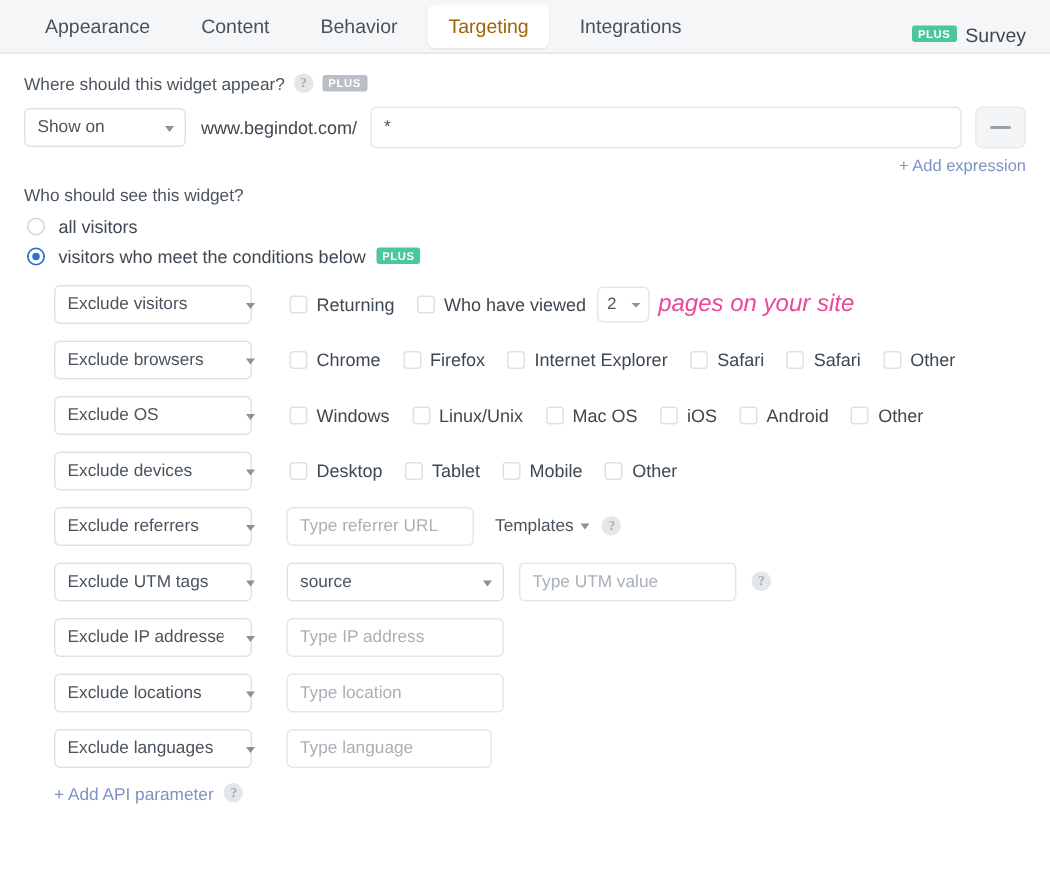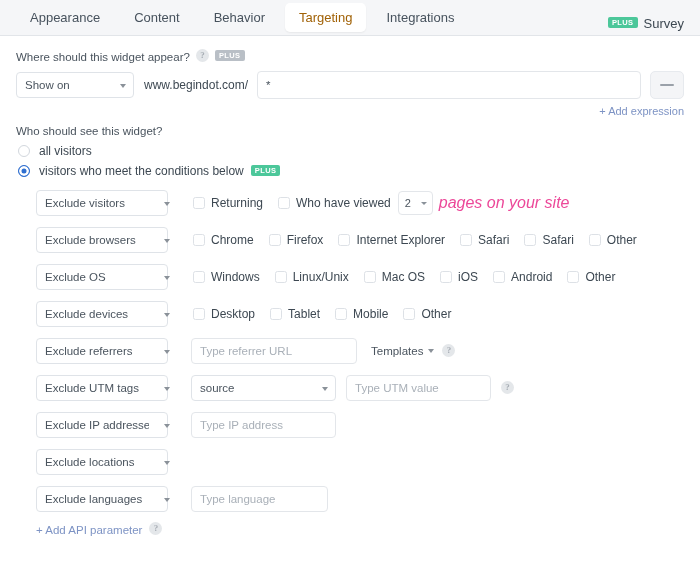--- a/index.html
+++ b/index.html
@@ -247,21 +247,21 @@
 <div class="page">
 
   <div class="qlabel">
     <span>Where should this widget appear?</span>
     <span class="help">?</span>
     <span class="plus gray">PLUS</span>
   </div>
 
   <div class="urlrow">
     <span class="selwrap">
-      <select class="sel" style="width:118px">
+      <select class="sel" style="width:108px">
         <option>Show on</option>
       </select>
     </span>
     <span class="urlprefix">www.begindot.com/</span>
     <input class="txt urlinput" type="text" value="*" style="">
     <div class="minusbtn">
       <i></i>
     </div>
   </div>
 
@@ -402,21 +402,21 @@
       </div>
     </div>
 
     <div class="row">
       <span class="selwrap main">
         <select class="sel">
           <option>Exclude referrers</option>
         </select>
       </span>
       <div class="opts" style="margin-left:13px">
-        <input class="txt" style="width: 166px;" type="text" placeholder="Type referrer URL">
+        <input class="txt" style="width: 125px;" type="text" placeholder="Type referrer URL">
         <span class="tmpl">
           <span>Templates</span>
           <span class="caret"></span>
         </span>
         <span class="help">?</span>
       </div>
     </div>
 
     <div class="row">
       <span class="selwrap main">
@@ -445,20 +445,23 @@
         <input class="txt" style="width: 145px;" type="text" placeholder="Type IP address">
       </div>
     </div>
 
     <div class="row">
       <span class="selwrap main">
         <select class="sel">
           <option>Exclude locations</option>
         </select>
       </span>
+      <div class="opts" style="margin-left:13px">
+        <input class="txt" style="width: 145px;" type="text" placeholder="Type location">
+      </div>
     </div>
 
     <div class="row">
       <span class="selwrap main">
         <select class="sel">
           <option>Exclude languages</option>
         </select>
       </span>
       <div class="opts" style="margin-left:13px">
         <input class="txt" style="width: 137px;" type="text" placeholder="Type language">

